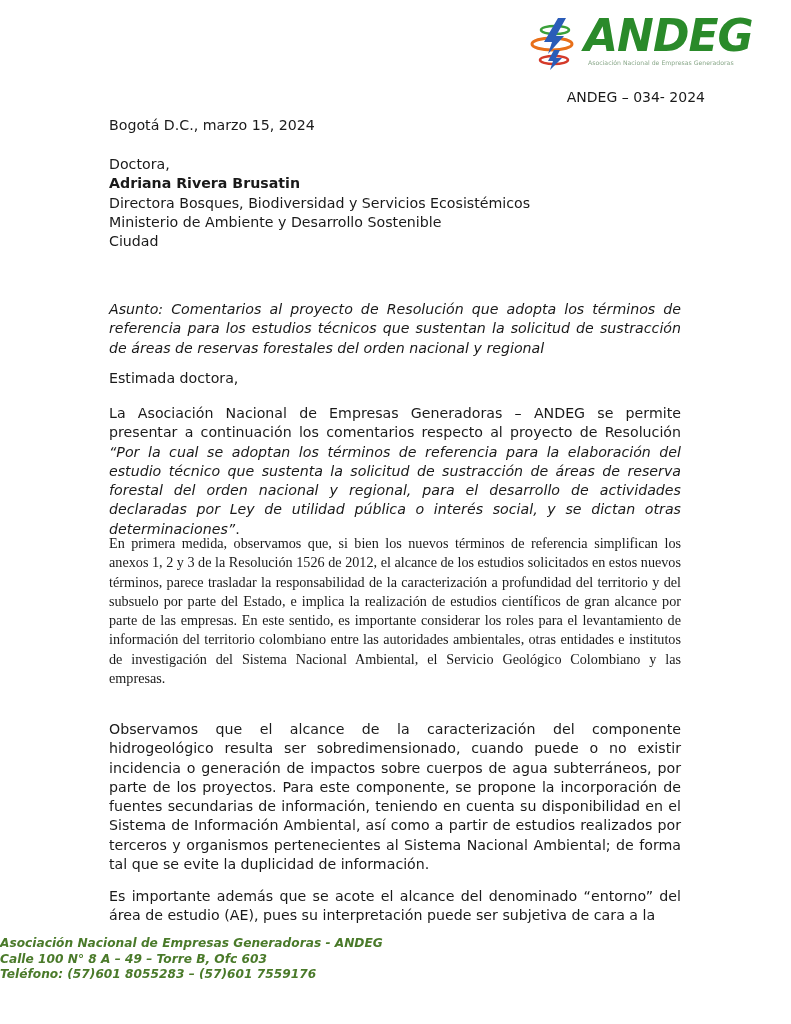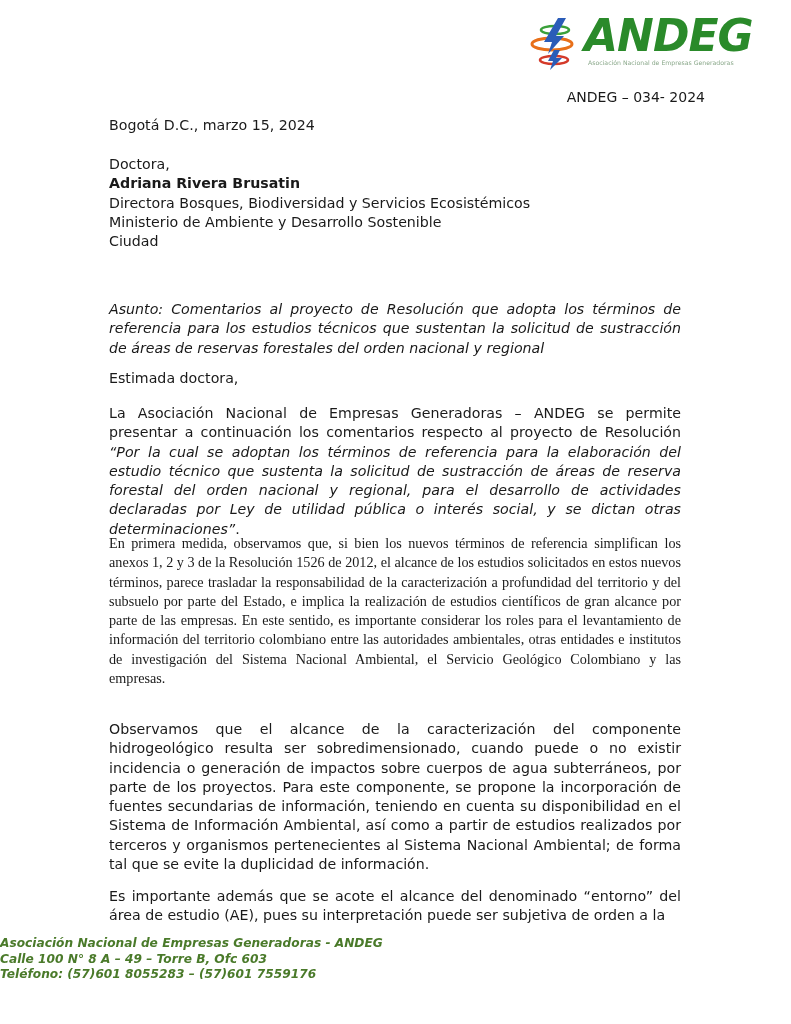--- a/index.html
+++ b/index.html
@@ -56,19 +56,19 @@
 <div class="page subject">Asunto: Comentarios al proyecto de Resolución que adopta los términos de referencia para los estudios técnicos que sustentan la solicitud de sustracción de áreas de reservas forestales del orden nacional y regional</div>
 
 <div class="page greet">Estimada doctora,</div>
 
 <div class="page para p1"><span>La Asociación Nacional de Empresas Generadoras – ANDEG se permite presentar a continuación los comentarios respecto al proyecto de Resolución </span><span class="it">“Por la cual se adoptan los términos de referencia para la elaboración del estudio técnico que sustenta la solicitud de sustracción de áreas de reserva forestal del orden nacional y regional, para el desarrollo de actividades declaradas por Ley de utilidad pública o interés social, y se dictan otras determinaciones”</span><span>.</span></div>
 
 <div class="page para p2">En primera medida, observamos que, si bien los nuevos términos de referencia simplifican los anexos 1, 2 y 3 de la Resolución 1526 de 2012, el alcance de los estudios solicitados en estos nuevos términos, parece trasladar la responsabilidad de la caracterización a profundidad del territorio y del subsuelo por parte del Estado, e implica la realización de estudios científicos de gran alcance por parte de las empresas. En este sentido, es importante considerar los roles para el levantamiento de información del territorio colombiano entre las autoridades ambientales, otras entidades e institutos de investigación del Sistema Nacional Ambiental, el Servicio Geológico Colombiano y las empresas.</div>
 
 <div class="page para p3">Observamos que el alcance de la caracterización del componente hidrogeológico resulta ser sobredimensionado, cuando puede o no existir incidencia o generación de impactos sobre cuerpos de agua subterráneos, por parte de los proyectos. Para este componente, se propone la incorporación de fuentes secundarias de información, teniendo en cuenta su disponibilidad en el Sistema de Información Ambiental, así como a partir de estudios realizados por terceros y organismos pertenecientes al Sistema Nacional Ambiental; de forma tal que se evite la duplicidad de información.</div>
 
-<div class="page para p4">Es importante además que se acote el alcance del denominado “entorno” del área de estudio (AE), pues su interpretación puede ser subjetiva de orden a la</div>
+<div class="page para p4">Es importante además que se acote el alcance del denominado “entorno” del área de estudio (AE), pues su interpretación puede ser subjetiva de cara a la</div>
 
 <div class="footer">
   <div>Asociación Nacional de Empresas Generadoras - ANDEG</div>
   <div>Calle 100 N° 8 A – 49 – Torre B, Ofc 603</div>
   <div>Teléfono: (57)601 8055283 – (57)601 7559176</div>
 </div>
 
 </body></html>

